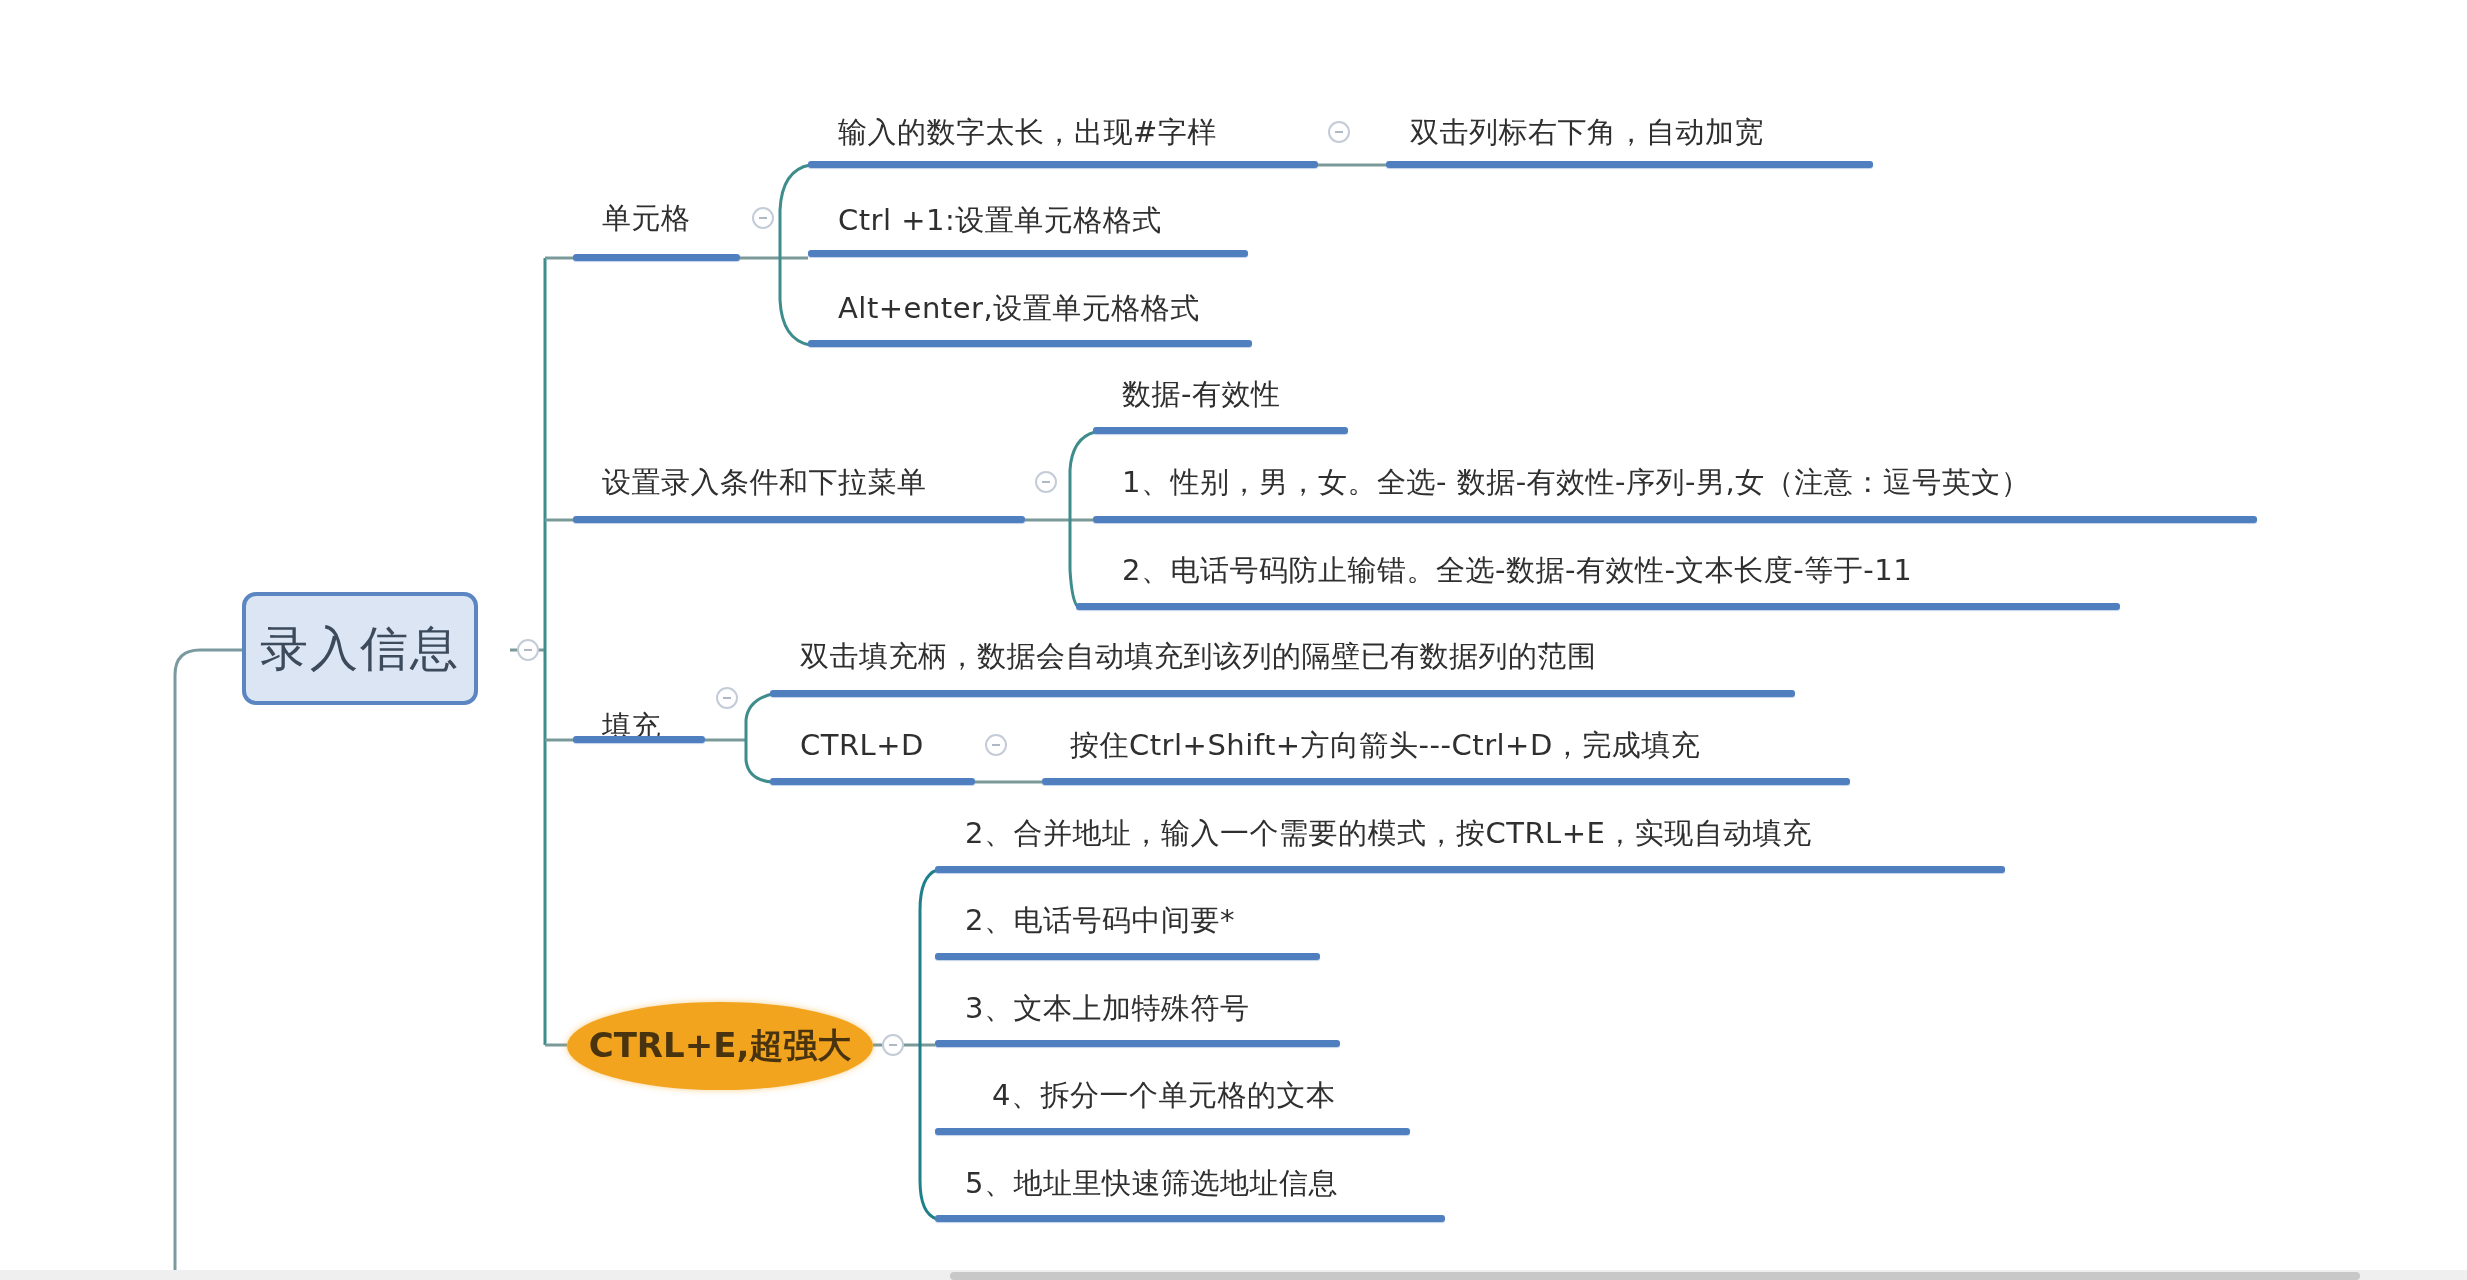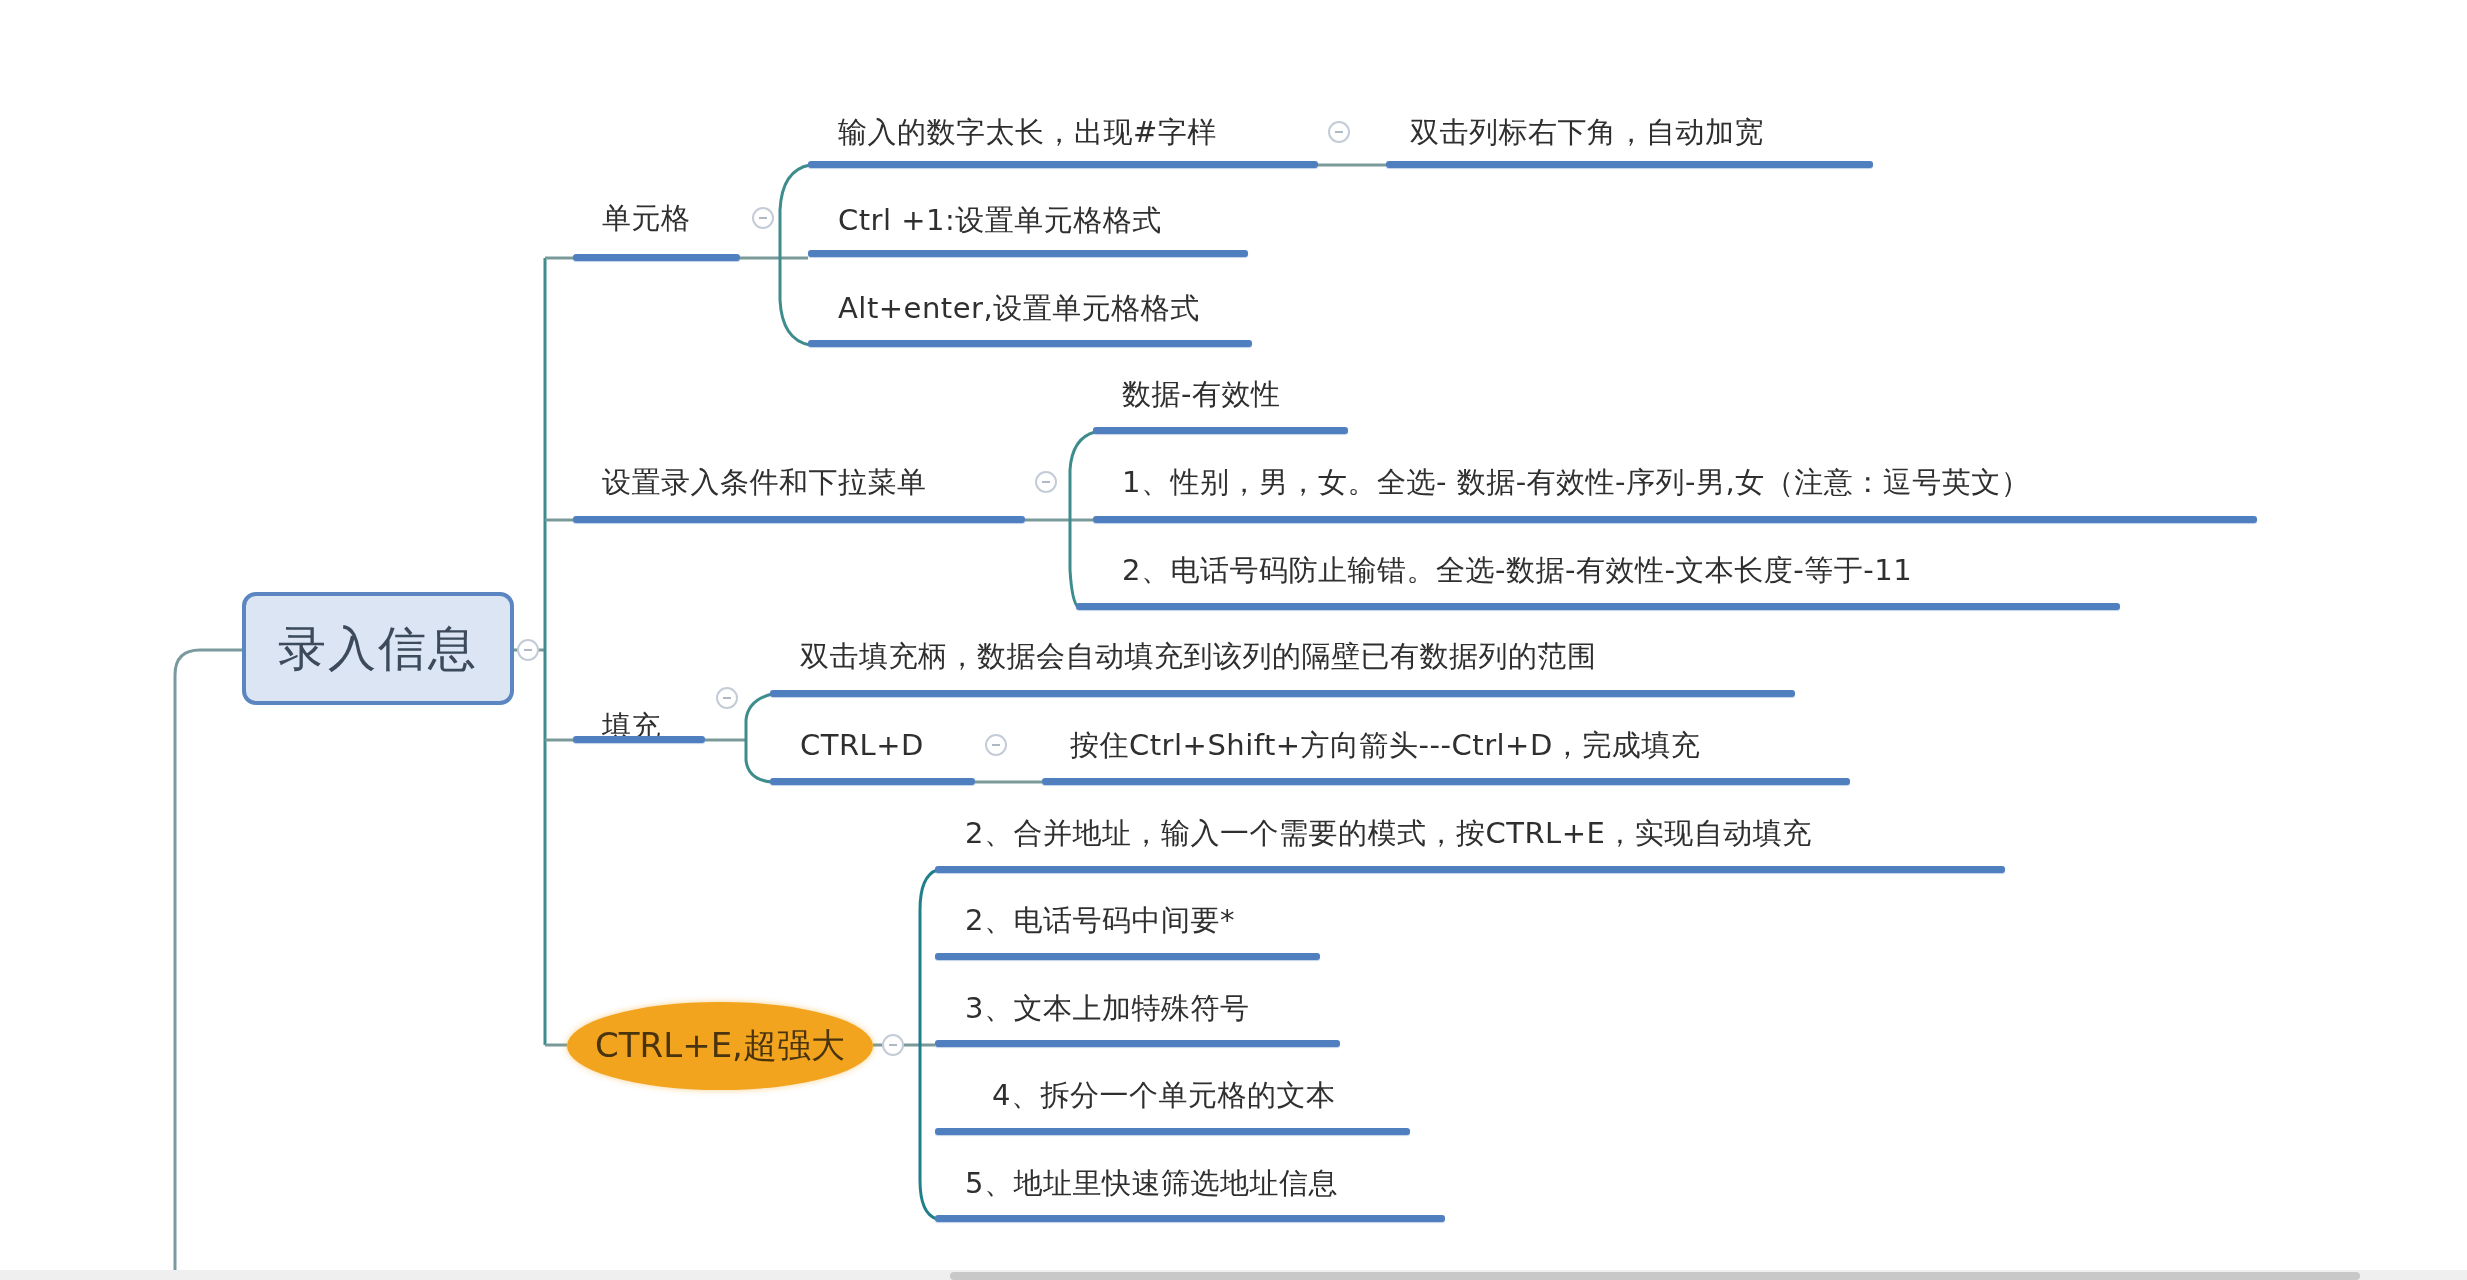--- a/index.html
+++ b/index.html
@@ -4,28 +4,28 @@
 <style>
   html, body { margin: 0; padding: 0; background: #ffffff; }
   body { width: 2467px; height: 1280px; position: relative; overflow: hidden;
          font-family: "DejaVu Sans", "Liberation Sans", sans-serif; color: #2b2b2b; }
   .txt { position: absolute; font-size: 29px; line-height: 40px; white-space: nowrap; color: #2f2f2f; letter-spacing: 0.5px; }
   .uline { position: absolute; height: 7px; background: #4f7fbf; border-radius: 3px;
            box-shadow: 0 1px 1px rgba(79,127,191,0.35); }
   .collapse { position: absolute; width: 22px; height: 22px; border: 2px solid #c4ccd8; border-radius: 50%;
               background: #fff; box-sizing: border-box; cursor: pointer; }
   .collapse::after { content: ""; position: absolute; left: 5px; right: 5px; top: 8px; height: 2px; background: #b0b8c6; }
-  .root { position: absolute; left: 242px; top: 592px; width: 272px; height: 113px; box-sizing: border-box;
+  .root { position: absolute; left: 242px; top: 592px; width: 236px; height: 113px; box-sizing: border-box;
           background: #dbe5f3; border: 4px solid #5b86c2; border-radius: 14px;
           display: flex; align-items: center; justify-content: center; }
   .root span { font-size: 48px; color: #3c4a5c; letter-spacing: 2px; }
   .ellipse { position: absolute; left: 567px; top: 1002px; width: 306px; height: 88px; border-radius: 50%;
              background: #f2a41e; box-shadow: 0 0 6px rgba(242,164,30,0.5);
              display: flex; align-items: center; justify-content: center; }
-  .ellipse span { font-size: 34px; color: #4a3410; }
+  .ellipse span { font-size: 34px; color: #4a3410; font-weight: bold; }
   .scrollbar { position: absolute; left: 950px; top: 1272px; width: 1410px; height: 8px; background: #c8c8c8; border-radius: 4px; }
   .bottom-strip { position: absolute; left: 0; top: 1270px; width: 2467px; height: 10px; background: #efefef; }
   svg.curves { position: absolute; left: 0; top: 0; }
 </style>
 </head>
 <body>
 
 <svg class="curves" width="2467" height="1280">
 
   <path d="M242 650 L200 650 Q175 650 175 675 L175 1280" fill="none" stroke="#7a9aa0" stroke-width="3"></path>

